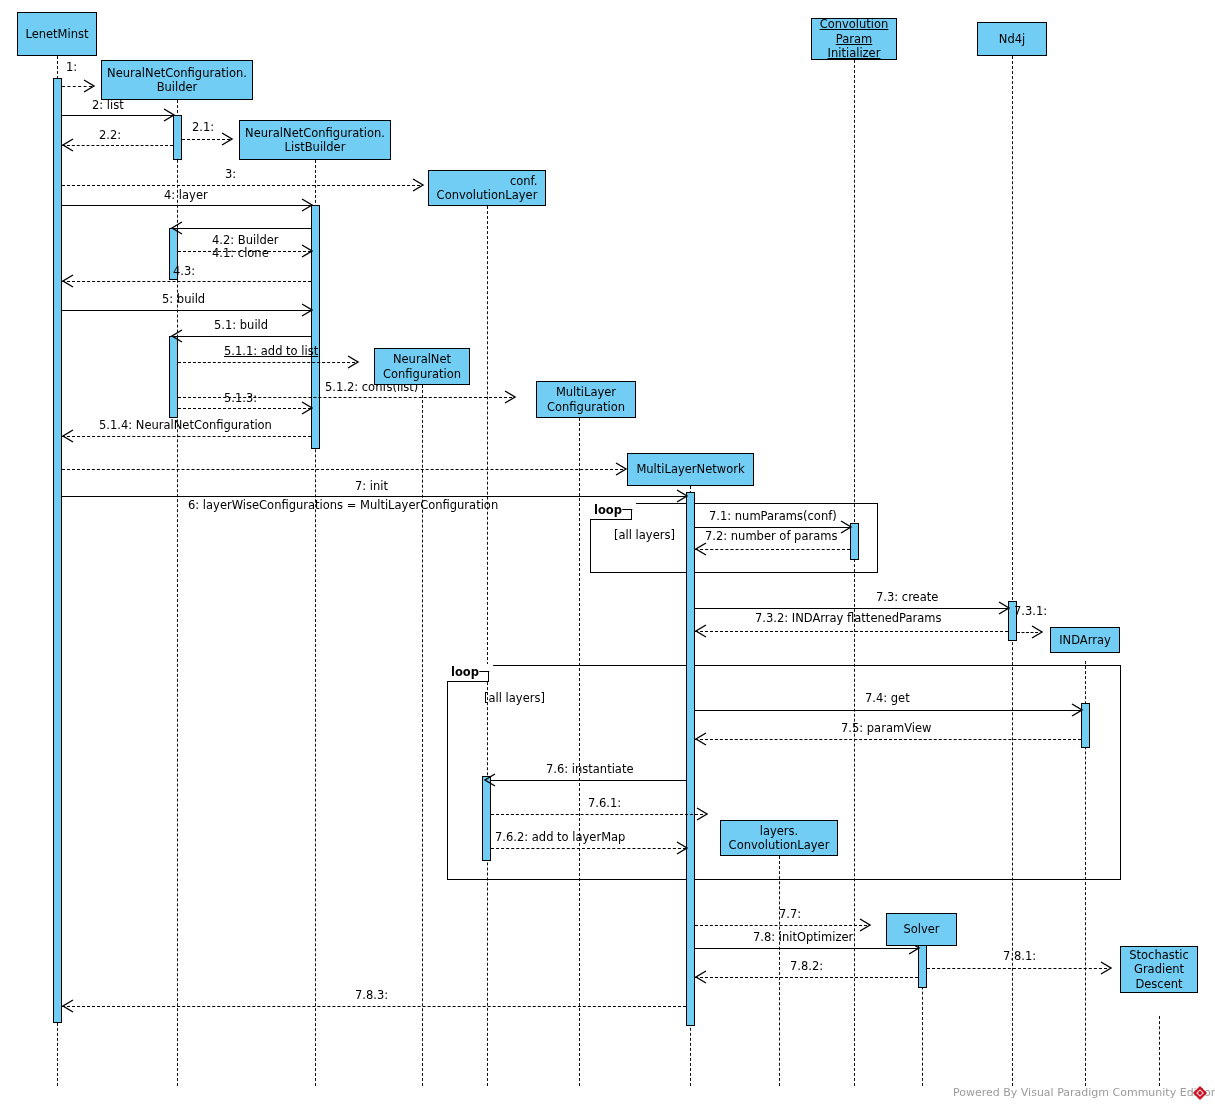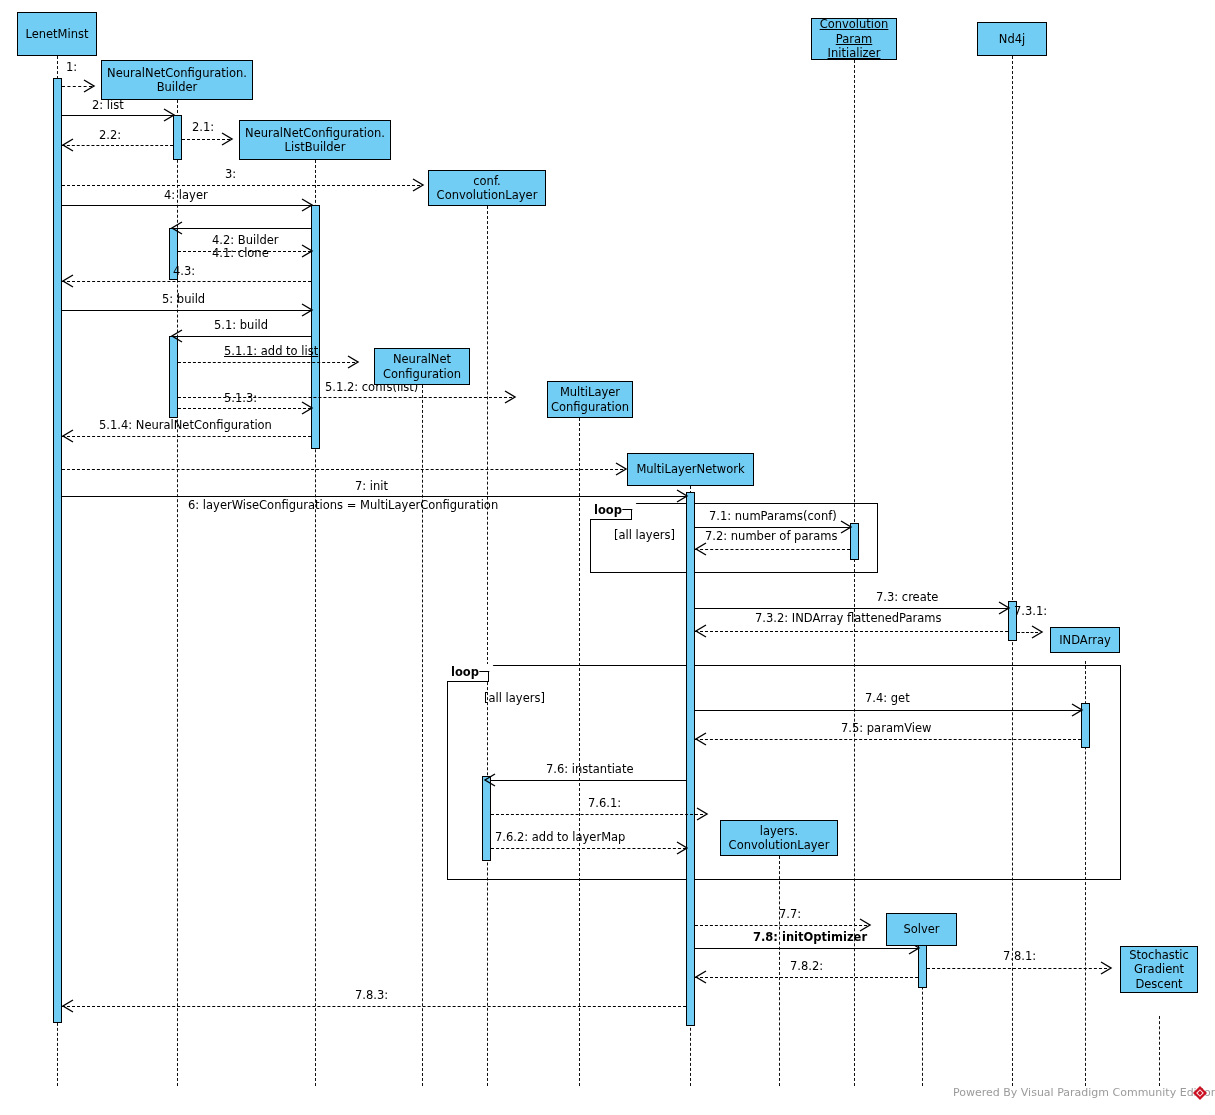--- a/index.html
+++ b/index.html
@@ -294,21 +294,21 @@
       </svg>
     </div>
   <div class="msg-label" style="left:779px;top:907px;">7.7:</div>
 
   <div class="msg-line" style="left:695px;top:948px;width:223px;"></div>
   <div class="arrow-open" style="left:908px;top:941px;">
       <svg width="14" height="14">
         <polyline points="1,1 11,7 1,13" fill="none" stroke="#000" stroke-width="1.4"></polyline>
       </svg>
     </div>
-  <div class="msg-label" style="left:753px;top:930px;font-weight:bold;">7.8: initOptimizer</div>
+  <div class="msg-label" style="left:753px;top:930px;">7.8: initOptimizer</div>
 
   <div class="msg-line dashed" style="left:927px;top:968px;width:180px;"></div>
   <div class="arrow-open" style="left:1100px;top:961px;">
       <svg width="14" height="14">
         <polyline points="1,1 11,7 1,13" fill="none" stroke="#000" stroke-width="1.4"></polyline>
       </svg>
     </div>
   <div class="msg-label" style="left:1003px;top:949px;">7.8.1:</div>
 
   <div class="msg-line dashed" style="left:695px;top:977px;width:223px;"></div>
@@ -335,30 +335,30 @@
     <span style="white-space:pre-line;">NeuralNetConfiguration.
 Builder</span>
   </div>
 
   <div class="lifeline-box" style="left:239px;top:120px;width:152px;height:40px;">
     <span style="white-space:pre-line;">NeuralNetConfiguration.
 ListBuilder</span>
   </div>
 
   <div class="lifeline-box" style="left:428px;top:170px;width:118px;height:36px;">
-    <span style="white-space:pre-line;">conf.
+    <span style="white-space:pre-line;text-align:right;">conf.
 ConvolutionLayer</span>
   </div>
 
   <div class="lifeline-box" style="left:374px;top:348px;width:96px;height:37px;">
     <span style="white-space:pre-line;">NeuralNet
 Configuration</span>
   </div>
 
-  <div class="lifeline-box" style="left:547px;top:381px;width:86px;height:37px;">
+  <div class="lifeline-box" style="left:536px;top:381px;width:100px;height:37px;">
     <span style="white-space:pre-line;">MultiLayer
 Configuration</span>
   </div>
 
   <div class="lifeline-box" style="left:627px;top:453px;width:127px;height:33px;">
     <span>MultiLayerNetwork</span>
   </div>
 
   <div class="lifeline-box" style="left:811px;top:18px;width:86px;height:42px;">
     <span style="white-space:pre-line;text-decoration:underline;">Convolution

